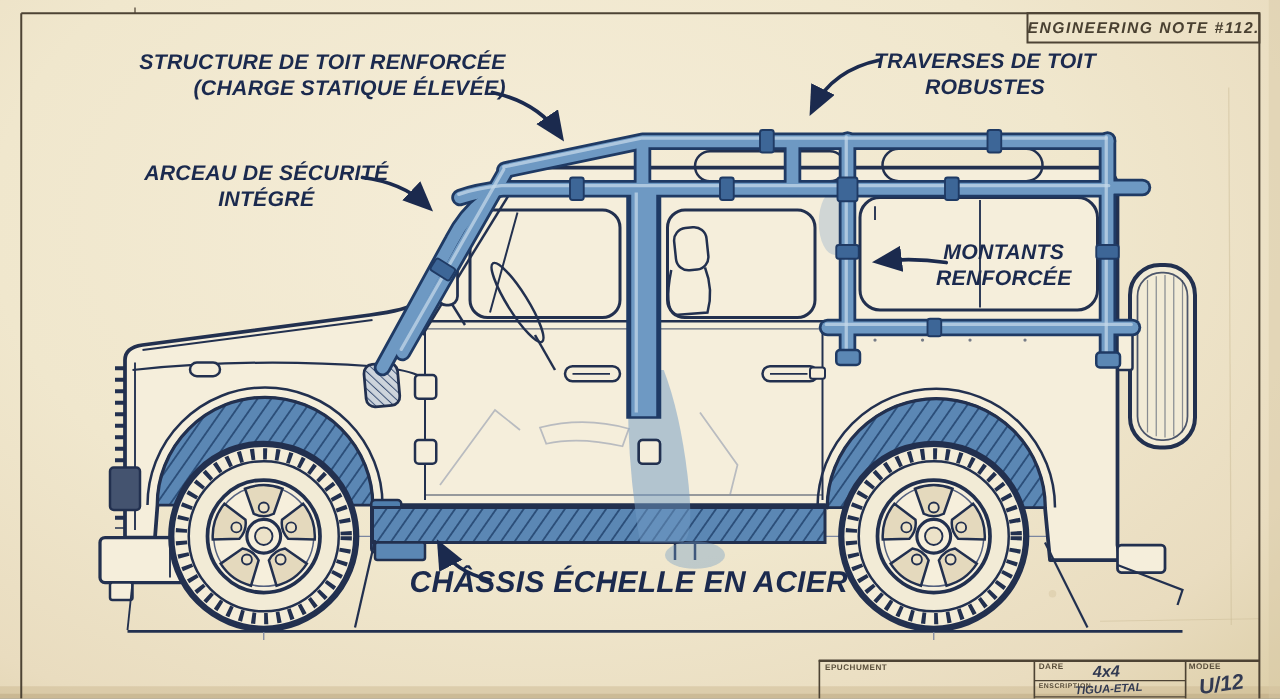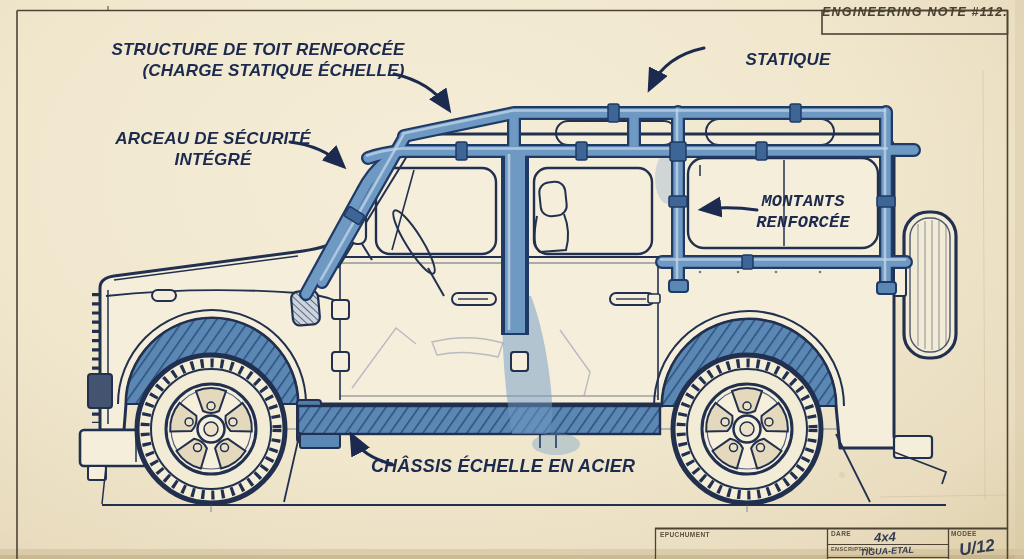--- a/index.html
+++ b/index.html
@@ -8,21 +8,21 @@
     background:radial-gradient(ellipse at 42% 32%, #f5edd8 0%, #f0e7cd 52%, #e9dcbf 82%, #ddcfa9 100%);
     font-family:"Liberation Sans", sans-serif;
   }
   #stage svg{position:absolute;left:0;top:0;}
   .anno{
     position:absolute;transform:translate(-50%,-50%);
     color:#1b2a4e;font-style:italic;font-weight:700;
     font-size:17px;line-height:21px;text-align:center;white-space:nowrap;
     letter-spacing:.2px;
   }
-  .anno.big{font-size:18px;}
+  .anno.big{font-size:24px;}
   .note-text{
     position:absolute;transform:translate(-50%,-50%);
     color:#494031;font-style:italic;font-weight:600;font-size:12.5px;
     letter-spacing:1.2px;white-space:nowrap;
   }
   .tb-label{
     position:absolute;color:#5a4f3c;font-size:6.5px;font-weight:600;
     letter-spacing:.4px;white-space:nowrap;
   }
   .tb-hand{
@@ -292,34 +292,35 @@
   <g class="border-line" stroke-width="1.3">
     <line x1="655" y1="528.5" x2="1007.5" y2="528.5" stroke-width="2"></line>
     <line x1="655.5" y1="528" x2="655.5" y2="559"></line>
     <line x1="827.5" y1="528" x2="827.5" y2="559"></line>
     <line x1="948.5" y1="528" x2="948.5" y2="559"></line>
     <line x1="827.5" y1="544.5" x2="948.5" y2="544.5" stroke-width="1.1"></line>
     <line x1="827.5" y1="557.5" x2="948.5" y2="557.5" stroke-width="1.1"></line>
   </g>
 </svg>
 
-<div class="note-text" style="left:915px;top:12px;">ENGINEERING NOTE #112.</div>
+<div class="note-text" style="left:915px;top:22px;">ENGINEERING NOTE #112.</div>
 
 <div class="anno" style="left:258px;top:60px;text-align:right;">
   <div>STRUCTURE DE TOIT RENFORCÉE</div>
-  <div>(CHARGE STATIQUE ÉCHELLE)</div>
+  <div>(CHARGE STATIQUE ÉLEVÉE)</div>
 </div>
 <div class="anno" style="left:788px;top:59px;">
-  <div>STATIQUE</div>
+  <div>TRAVERSES DE TOIT</div>
+  <div>ROBUSTES</div>
 </div>
 <div class="anno" style="left:197px;top:149px;margin-left:16px;">
   <div>ARCEAU DE SÉCURITÉ</div>
   <div>INTÉGRÉ</div>
 </div>
-<div class="anno" style="left:803px;top:212px;font-family:Liberation Mono, monospace;">
+<div class="anno" style="left:803px;top:212px;">
   <div>MONTANTS</div>
   <div>RENFORCÉE</div>
 </div>
 <div class="anno big" style="left:503px;top:466px;">
   <div>CHÂSSIS ÉCHELLE EN ACIER</div>
 </div>
 
 <div class="tb-label" style="left:660px;top:531px;">EPUCHUMENT</div>
 <div class="tb-label" style="left:831px;top:530px;">DARE</div>
 <div class="tb-hand" style="left:885px;top:537px;font-size:13px;transform:translate(-50%,-50%) rotate(-2deg);">4x4</div>

